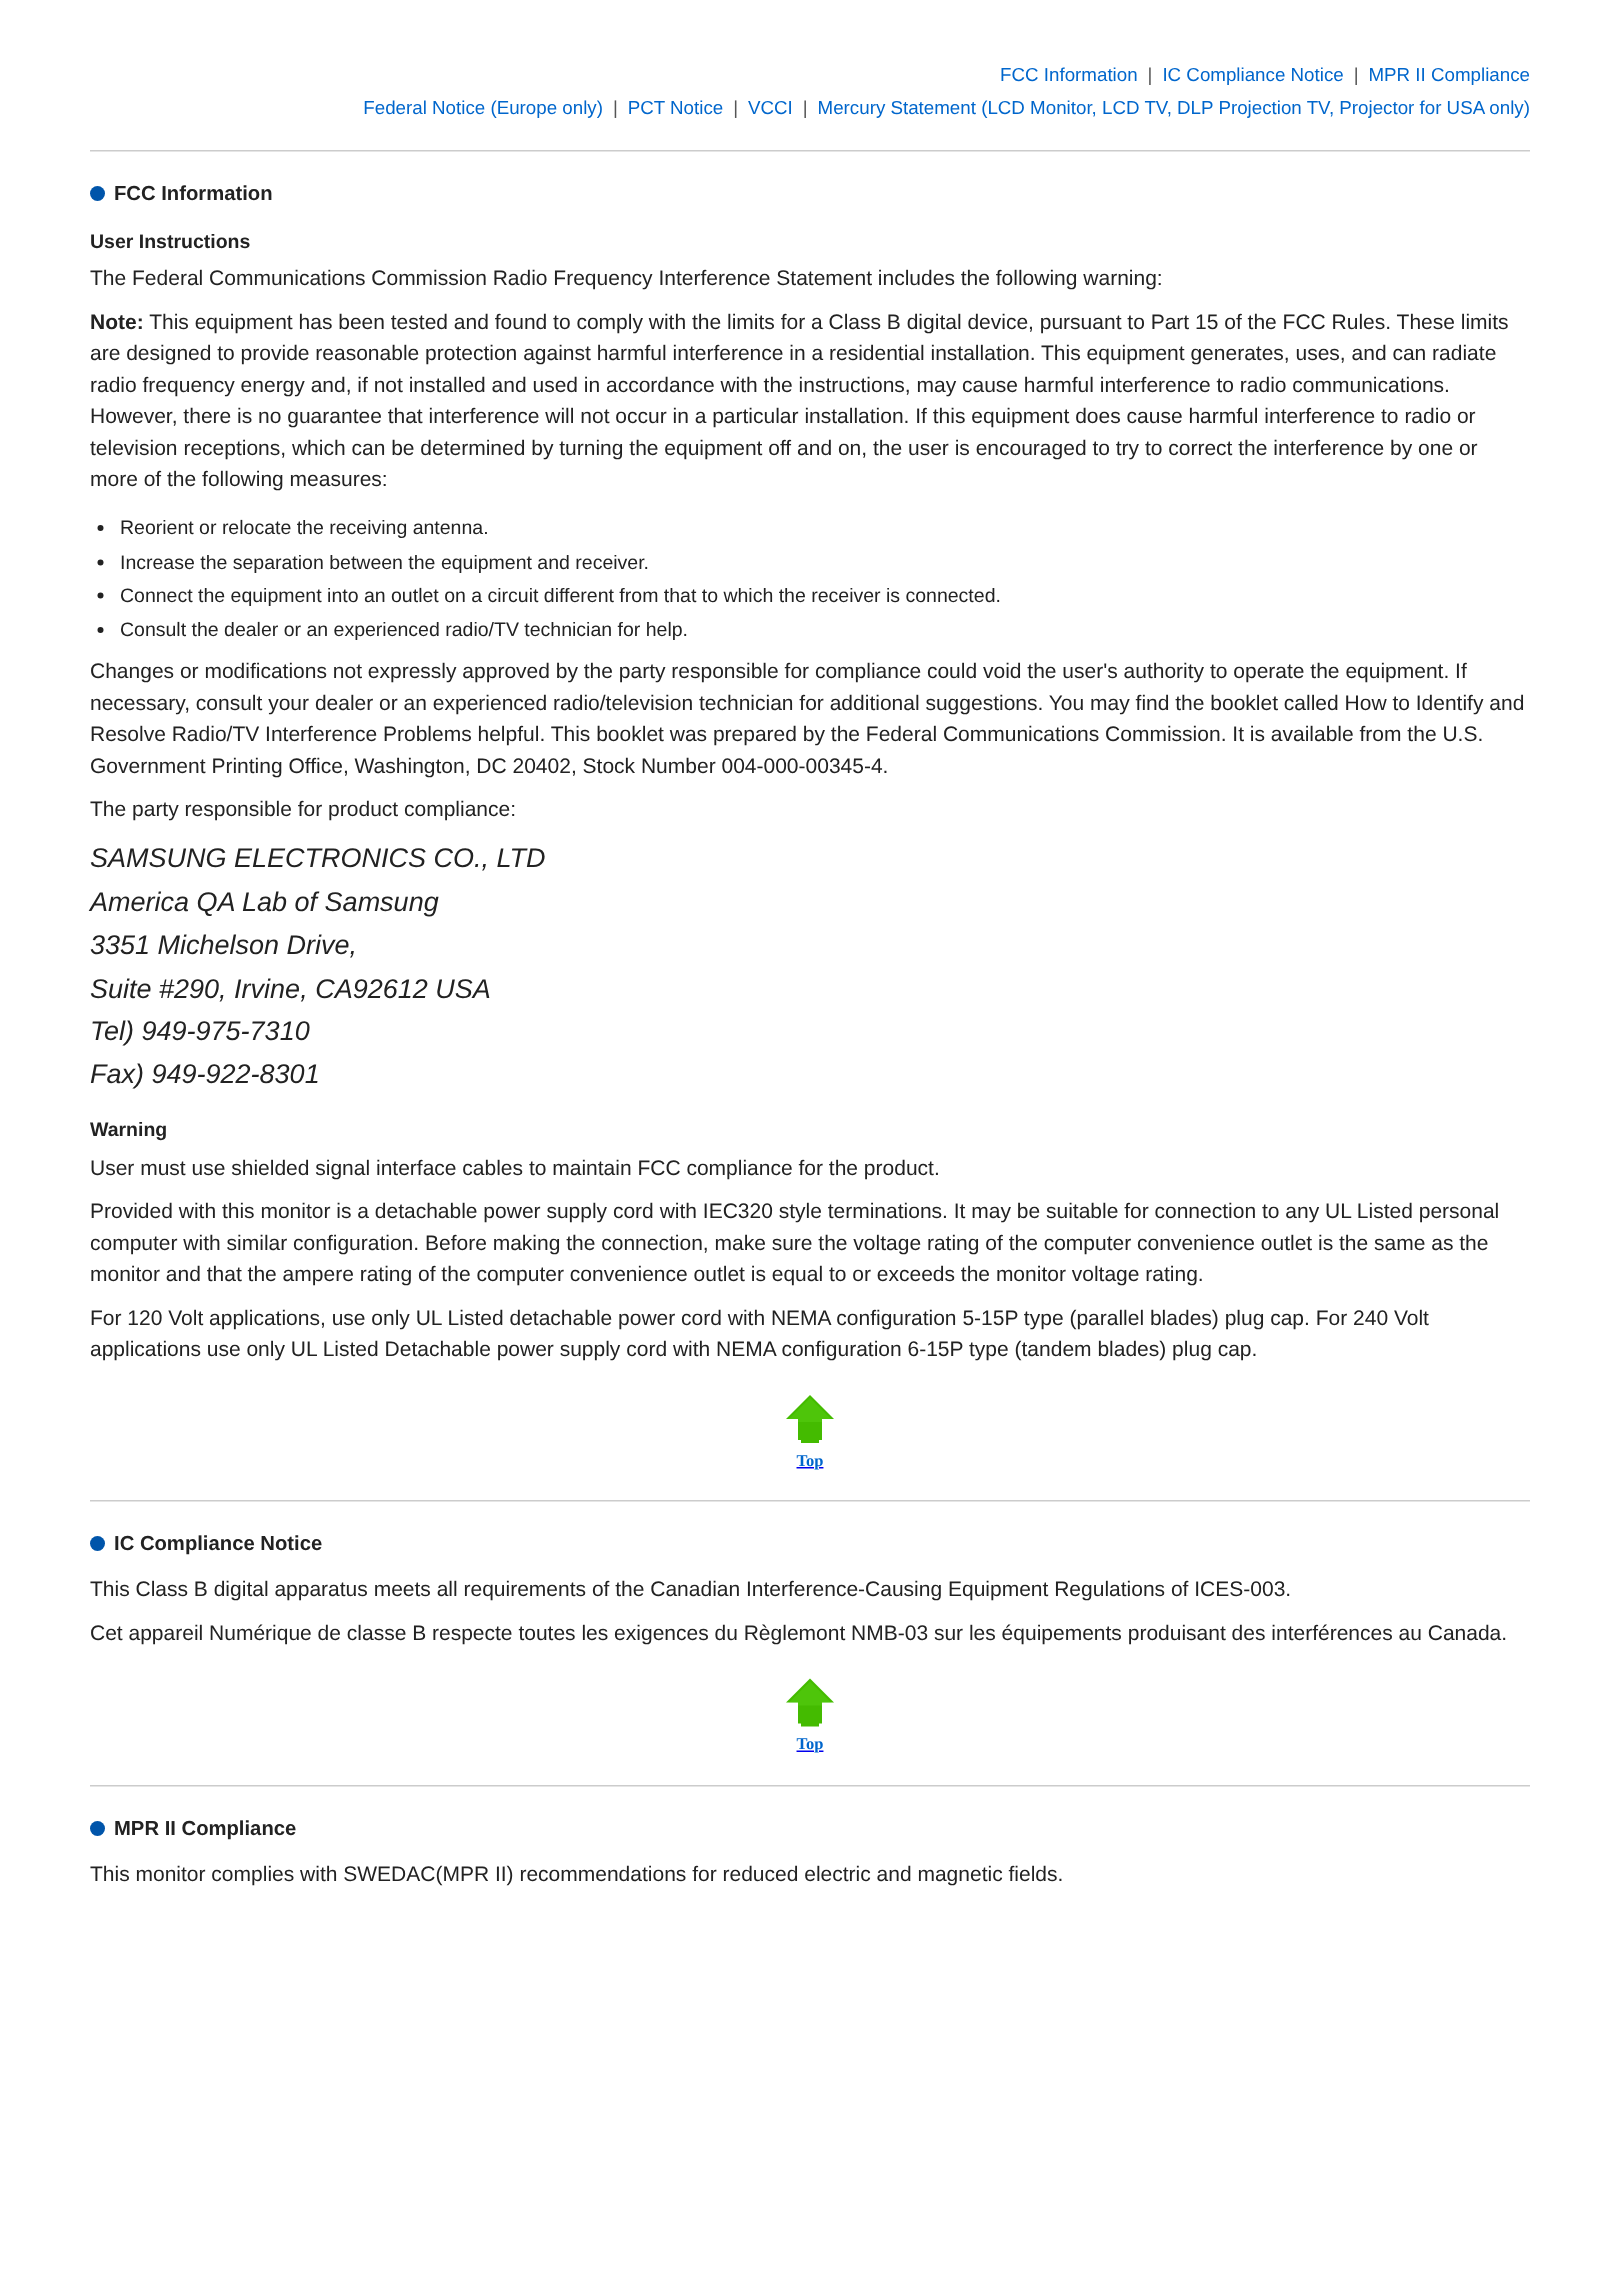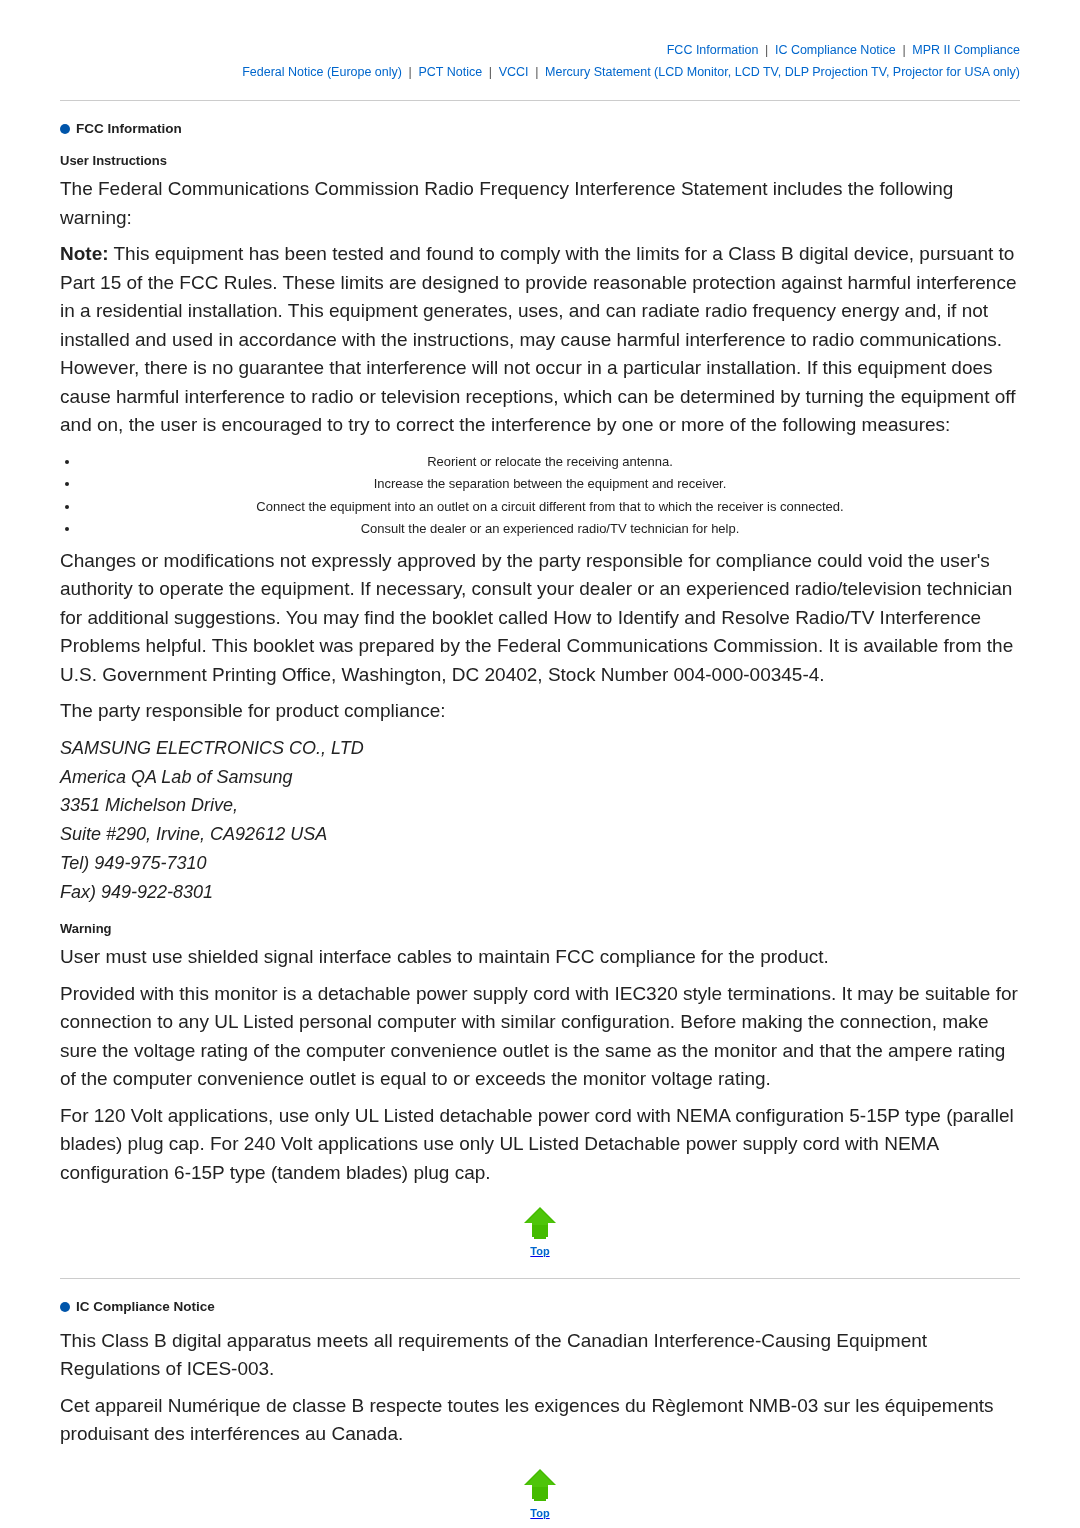--- a/index.html
+++ b/index.html
@@ -54,25 +54,24 @@
       flex-shrink: 0;
     }
     .subsection-title {
       font-weight: bold;
       font-size: 13px;
       margin-bottom: 5px;
       margin-top: 12px;
     }
     p {
       margin-bottom: 8px;
-      font-size: 19px;
+      font-size: 14px;
     }
     ul {
       margin: 12px 0 8px 20px;
-      text-align: center;
     }
     ul li {
       margin-bottom: 3px;
       font-size: 13px;
     }
     .address-block {
       margin: 8px 0;
       font-size: 18px;
       line-height: 1.6;
       font-style: italic;
@@ -80,20 +79,21 @@
     .top-button {
       display: flex;
       justify-content: center;
       margin: 18px 0 10px 0;
     }
     .top-btn {
       display: inline-flex;
       flex-direction: column;
       align-items: center;
       cursor: pointer;
+      font-family: Liberation Serif, serif;
     }
     .top-btn .top-label {
       font-size: 11px;
       color: #0066cc;
       font-weight: bold;
       margin-top: 2px;
     }
     .top-icon-svg {
       width: 40px;
       height: 36px;

